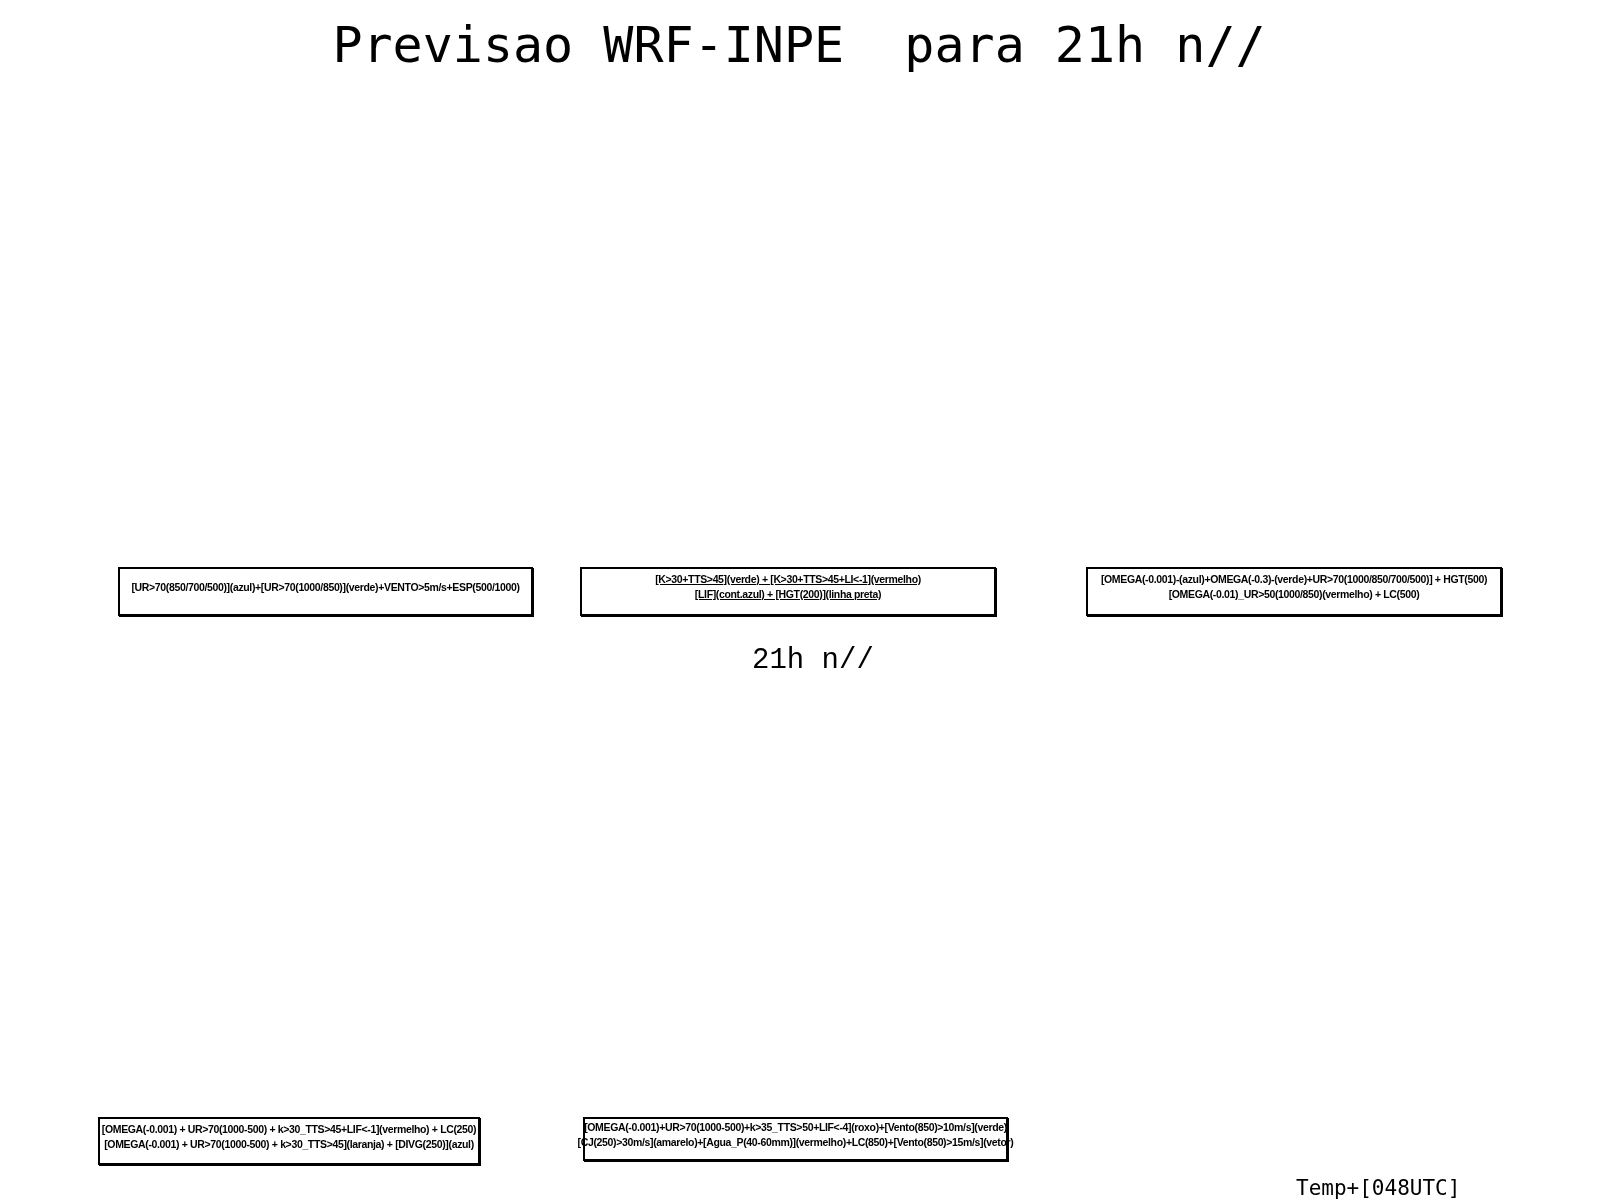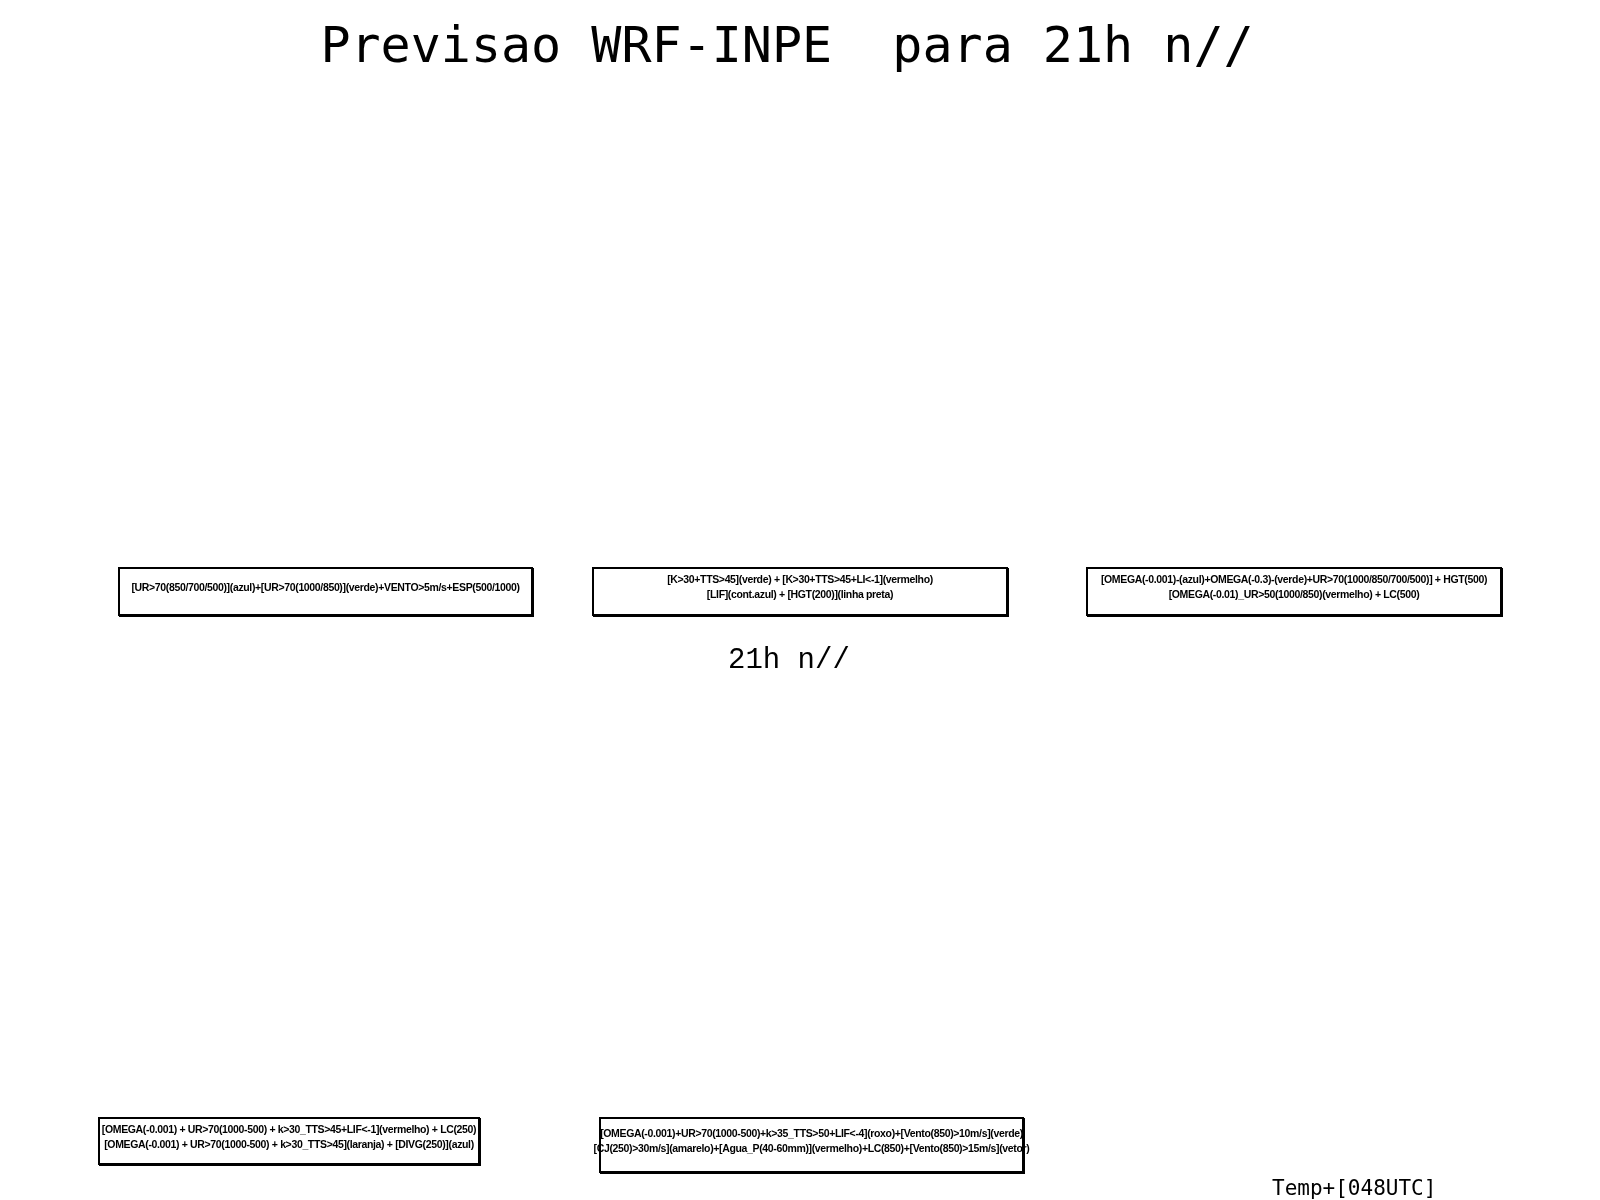--- a/index.html
+++ b/index.html
@@ -16,20 +16,21 @@
     font-family: "Liberation Sans", sans-serif;
     color: #000000;
   }
   
   .plotter {
     position: absolute;
     font-family: "DejaVu Sans Mono", monospace;
     font-weight: normal;
     color: #000000;
     white-space: pre;
+    margin-left: 24px;
   }
   .title {
     left: 0;
     right: 26px;
     top: 16px;
     text-align: center;
     font-size: 50px;
     letter-spacing: 0px;
   }
   .center-label {
@@ -61,24 +62,24 @@
     font-weight: 700;
     font-size: 10.5px;
     line-height: 15px;
     letter-spacing: -0.35px;
     white-space: pre;
     text-align: center;
     color: #000000;
   }
   
   #box-top-left      { left: 98px;   top: 567px;  width: 415px; height: 49px; margin-left: 20px; }
-  #box-top-center    { left: 592px;  top: 567px;  width: 416px; height: 49px; }
+  #box-top-center    { left: 580px;  top: 567px;  width: 416px; height: 49px; text-decoration: underline; }
   #box-top-right     { left: 1086px; top: 567px;  width: 416px; height: 49px; }
   #box-bottom-left   { left: 98px;   top: 1117px; width: 382px; height: 48px; }
-  #box-bottom-center { left: 599px;  top: 1117px; width: 425px; height: 56px; }
+  #box-bottom-center { left: 583px;  top: 1117px; width: 425px; height: 44px; }
   #box-bottom-right  { left: 1086px; top: 1117px; width: 416px; height: 48px; }
 </style>
 </head>
 <body>
 
 <div class="page">
 
   <div class="plotter title">Previsao WRF-INPE  para 21h n//</div>
 
   <div id="box-top-left" class="caption-box">

